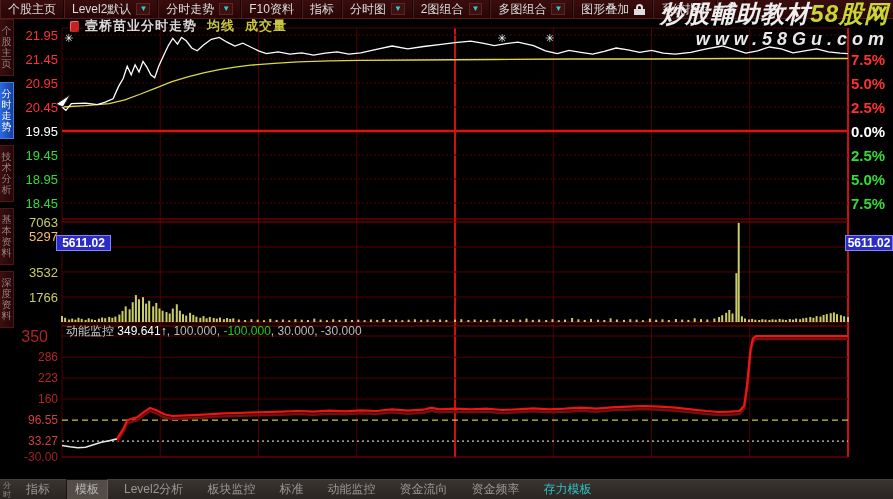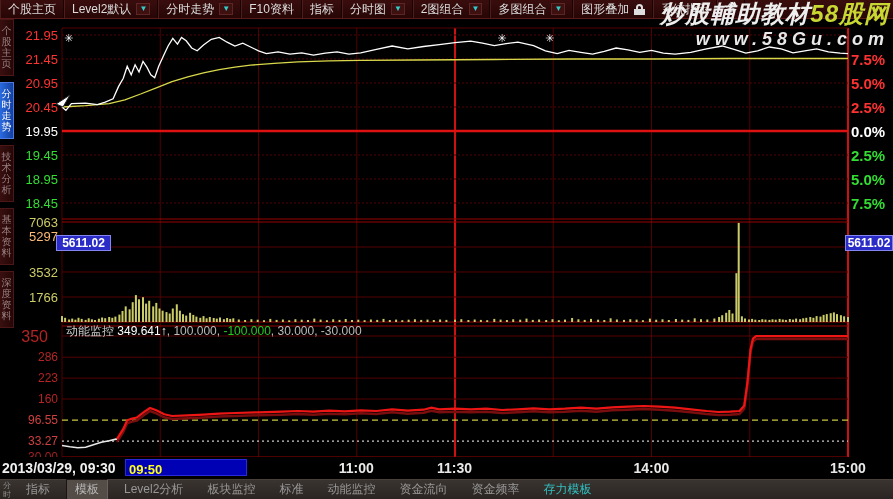--- a/index.html
+++ b/index.html
@@ -343,20 +343,26 @@
       <rect x="839.9" y="315.2" width="2" height="6.8" fill="#cccc66"></rect>
       <rect x="843.1" y="316.3" width="2" height="5.7" fill="#cccc66"></rect>
       <rect x="847.0" y="317.0" width="2" height="5.0" fill="#cccc66"></rect>
       <polyline points="62.0,107.0 85.6,105.6 109.2,103.6 124.9,99.8 140.6,94.0 156.3,87.8 172.0,81.6 187.8,76.8 203.5,72.9 219.2,69.6 234.9,67.2 250.6,65.2 274.2,63.3 297.8,61.9 329.2,60.9 360.7,60.4 415.7,60.0 494.3,59.5 572.9,59.0 651.5,59.0 730.1,58.5 848.0,58.5" fill="none" stroke="#d8d84a" stroke-width="1.3"></polyline>
       <polyline points="62.0,107.0 65.9,110.4 71.4,103.6 85.6,103.2 97.4,104.6 105.2,102.2 113.1,98.8 118.6,86.4 123.3,78.2 127.2,66.2 131.2,74.8 135.1,64.8 139.0,72.0 143.0,61.4 146.9,67.2 150.8,74.8 154.7,77.7 158.7,66.2 164.2,54.2 168.1,46.0 172.8,38.4 177.5,44.1 181.5,37.4 186.2,40.8 191.7,48.0 197.2,50.8 203.5,45.1 211.3,39.3 219.2,37.4 227.1,42.2 234.9,46.0 242.8,43.2 250.6,47.0 258.5,50.8 266.4,53.7 278.1,51.8 289.9,54.2 301.7,52.8 313.5,55.2 325.3,53.2 337.1,51.8 348.9,54.2 360.7,52.8 376.4,49.4 392.1,46.0 407.8,48.9 423.6,46.5 439.3,44.6 455.0,42.7 470.7,41.2 482.5,43.2 494.3,45.6 506.1,43.6 517.9,42.2 533.6,45.6 545.4,50.8 557.2,53.7 569.0,50.4 580.8,52.3 592.6,54.2 604.3,51.3 616.1,48.0 627.9,49.9 639.7,52.3 651.5,50.4 663.3,53.2 675.1,54.2 690.8,52.3 706.5,48.9 722.2,46.0 734.0,49.4 745.8,53.2 757.6,50.8 769.4,47.0 781.2,48.9 793.0,52.8 804.8,50.8 816.6,48.9 828.4,51.8 840.1,53.2 848.0,53.7" fill="none" stroke="#ffffff" stroke-width="1.3"></polyline>
       <polyline points="117.0,438.9 123.3,428.9 127.2,420.3 131.2,418.9 136.7,417.6 144.5,411.7 150.0,408.0 156.3,410.3 164.2,414.3 172.0,416.0 187.8,415.3 203.5,414.6 219.2,413.6 234.9,413.0 258.5,412.3 282.1,411.7 297.8,411.0 313.5,411.7 329.2,410.7 345.0,411.3 360.7,410.3 376.4,411.0 392.1,409.3 407.8,410.7 423.6,409.7 431.4,407.7 439.3,409.3 455.0,408.7 470.7,409.3 486.4,408.7 502.2,410.0 517.9,409.3 533.6,408.3 549.3,409.3 565.0,408.7 580.8,407.7 596.5,408.7 612.2,407.3 627.9,406.7 643.6,406.0 659.4,406.7 675.1,407.7 690.8,409.3 706.5,411.0 718.3,412.0 730.1,411.7 739.5,411.0 744.2,405.7 747.4,382.5 750.5,349.3 752.9,338.7 756.0,336.1 785.1,336.1 848.0,336.1" fill="none" stroke="#7a0e0e" stroke-width="2.5" transform="translate(0,3)"></polyline>
       <polyline points="62.0,445.5 69.9,446.8 77.7,447.8 85.6,447.2 93.4,444.8 101.3,442.2 109.2,440.8 117.0,438.9" fill="none" stroke="#e8e8e8" stroke-width="1.6"></polyline>
       <polyline points="117.0,438.9 123.3,428.9 127.2,420.3 131.2,418.9 136.7,417.6 144.5,411.7 150.0,408.0 156.3,410.3 164.2,414.3 172.0,416.0 187.8,415.3 203.5,414.6 219.2,413.6 234.9,413.0 258.5,412.3 282.1,411.7 297.8,411.0 313.5,411.7 329.2,410.7 345.0,411.3 360.7,410.3 376.4,411.0 392.1,409.3 407.8,410.7 423.6,409.7 431.4,407.7 439.3,409.3 455.0,408.7 470.7,409.3 486.4,408.7 502.2,410.0 517.9,409.3 533.6,408.3 549.3,409.3 565.0,408.7 580.8,407.7 596.5,408.7 612.2,407.3 627.9,406.7 643.6,406.0 659.4,406.7 675.1,407.7 690.8,409.3 706.5,411.0 718.3,412.0 730.1,411.7 739.5,411.0 744.2,405.7 747.4,382.5 750.5,349.3 752.9,338.7 756.0,336.1 785.1,336.1 848.0,336.1" fill="none" stroke="#ee1515" stroke-width="2.2"></polyline>
     </svg>
 
+  <div id="chart-title">
+    <div id="title-bullet"></div>
+    <span class="t-main">壹桥苗业分时走势</span>
+    <span class="t-sub">均线</span>
+    <span class="t-sub">成交量</span>
+  </div>
 
   <div id="indicator-legend"><span style="color: rgb(204, 204, 204);">动能监控 </span><span style="color: rgb(255, 255, 255);">349.641↑</span><span style="color: rgb(187, 187, 187);">, 100.000, </span><span style="color: rgb(34, 204, 34);">-100.000</span><span style="color: rgb(187, 187, 187);">, 30.000, -30.000</span></div>
 
   <div id="axis-layer">
       <div class="yt" style="left: 14px; top: 29px; color: rgb(255, 50, 50);">21.95</div>
       <div class="yt" style="left: 14px; top: 53px; color: rgb(255, 50, 50);">21.45</div>
       <div class="yt" style="left: 14px; top: 77px; color: rgb(255, 50, 50);">20.95</div>
       <div class="yt" style="left: 14px; top: 101px; color: rgb(255, 50, 50);">20.45</div>
       <div class="yt" style="left: 14px; top: 125px; color: rgb(255, 255, 255);">19.95</div>
       <div class="yt" style="left: 14px; top: 149px; color: rgb(51, 221, 51);">19.45</div>
@@ -380,30 +386,20 @@
       <div class="yt" style="left: 14px; top: 414.095px; color: rgb(208, 64, 64); font-size: 12px;">96.55</div>
       <div class="yt" style="left: 14px; top: 435.091px; color: rgb(208, 64, 64); font-size: 12px;">33.27</div>
       <div class="yt" style="left: 14px; top: 451px; color: rgb(160, 32, 32); font-size: 12px;">-30.00</div>
       <div class="chart-marker" style="left: 64.074px; top: 32px;">✳</div>
       <div class="chart-marker" style="left: 497.16px; top: 32px;">✳</div>
       <div class="chart-marker" style="left: 545.106px; top: 32px;">✳</div>
       <div class="vol-badge" style="left: 56px; top: 234.558px; width: 55px;">5611.02</div>
       <div class="vol-badge" style="left: 845px; top: 234.558px; width: 48px;">5611.02</div>
     </div>
 
-  <div id="timebar">
-    <span id="date-label">2013/03/29, 09:30</span>
-    <div id="progress-bar">
-      <span>09:50</span>
-    </div>
-  <div class="time-label" style="left: 338.75px;">11:00</div>
-      <div class="time-label" style="left: 437px;">11:30</div>
-      <div class="time-label" style="left: 633.5px;">14:00</div>
-      <div class="time-label" style="left: 830px;">15:00</div>
-    </div>
 
   <div id="status-bar">
     <div id="status-corner">分时</div>
   <div class="status-item">指标</div>
       <div class="status-item pressed">模板</div>
       <div class="status-item">Level2分析</div>
       <div class="status-item">板块监控</div>
       <div class="status-item">标准</div>
       <div class="status-item">动能监控</div>
       <div class="status-item">资金流向</div>

